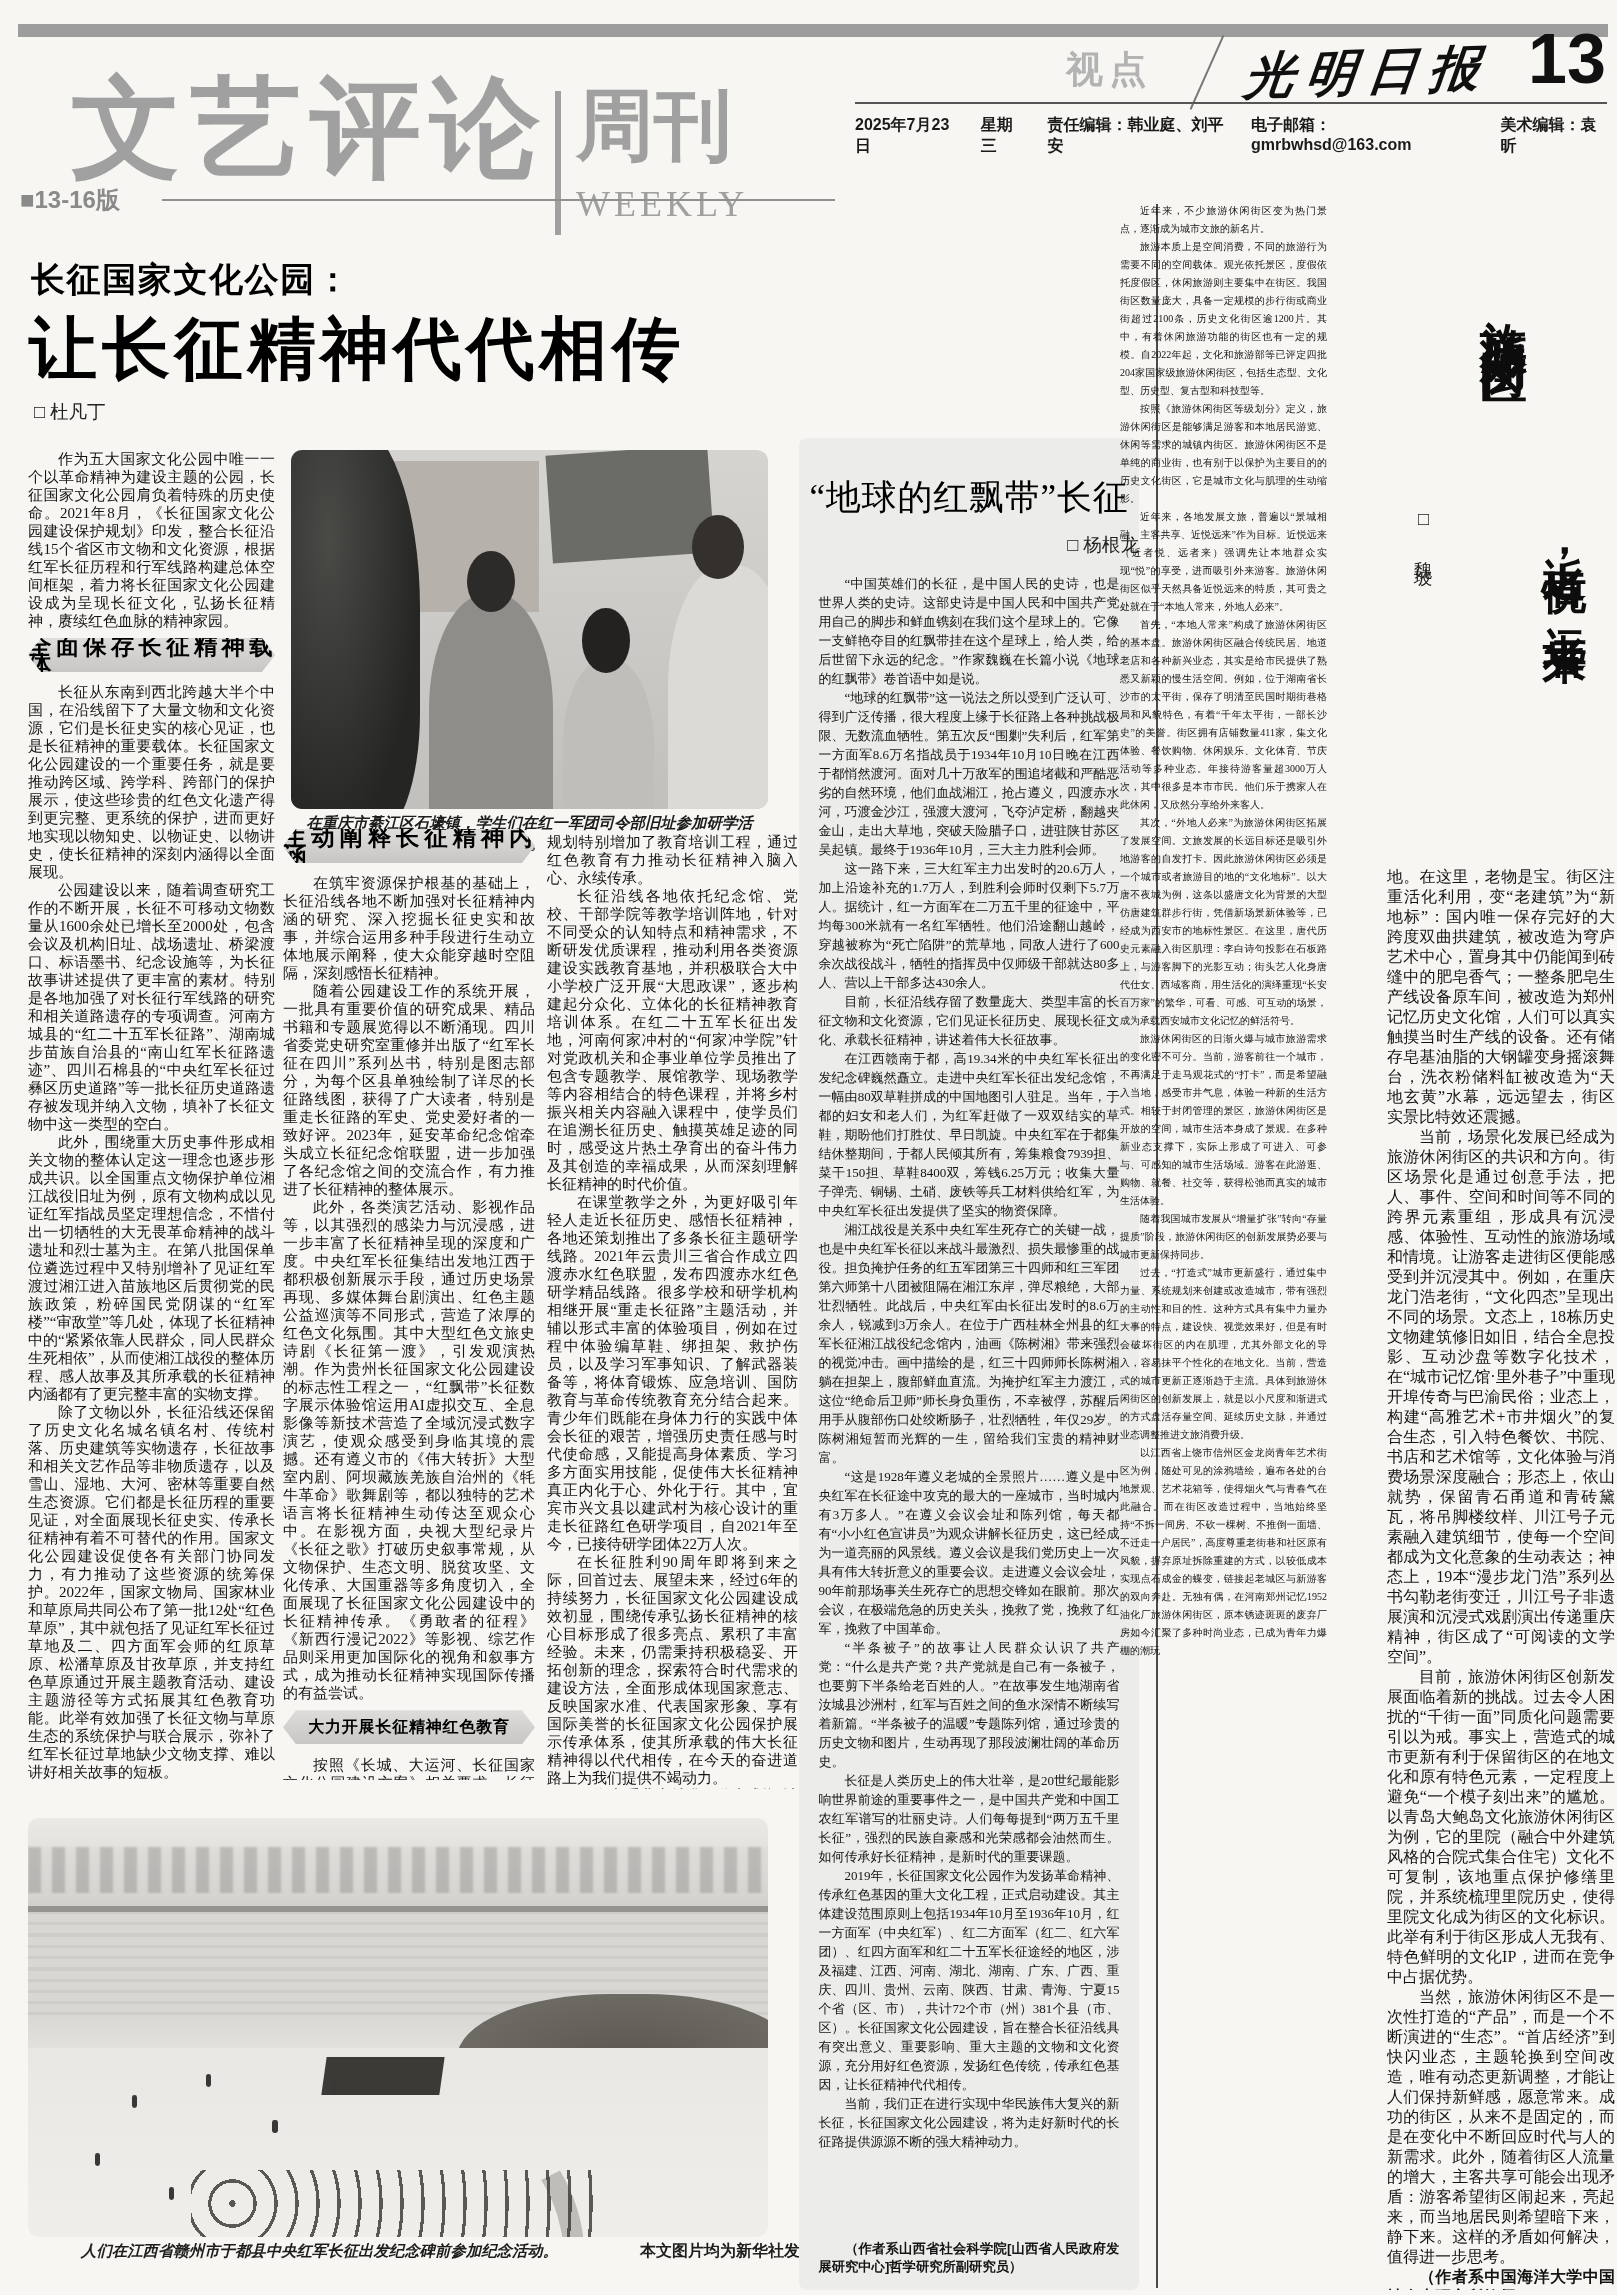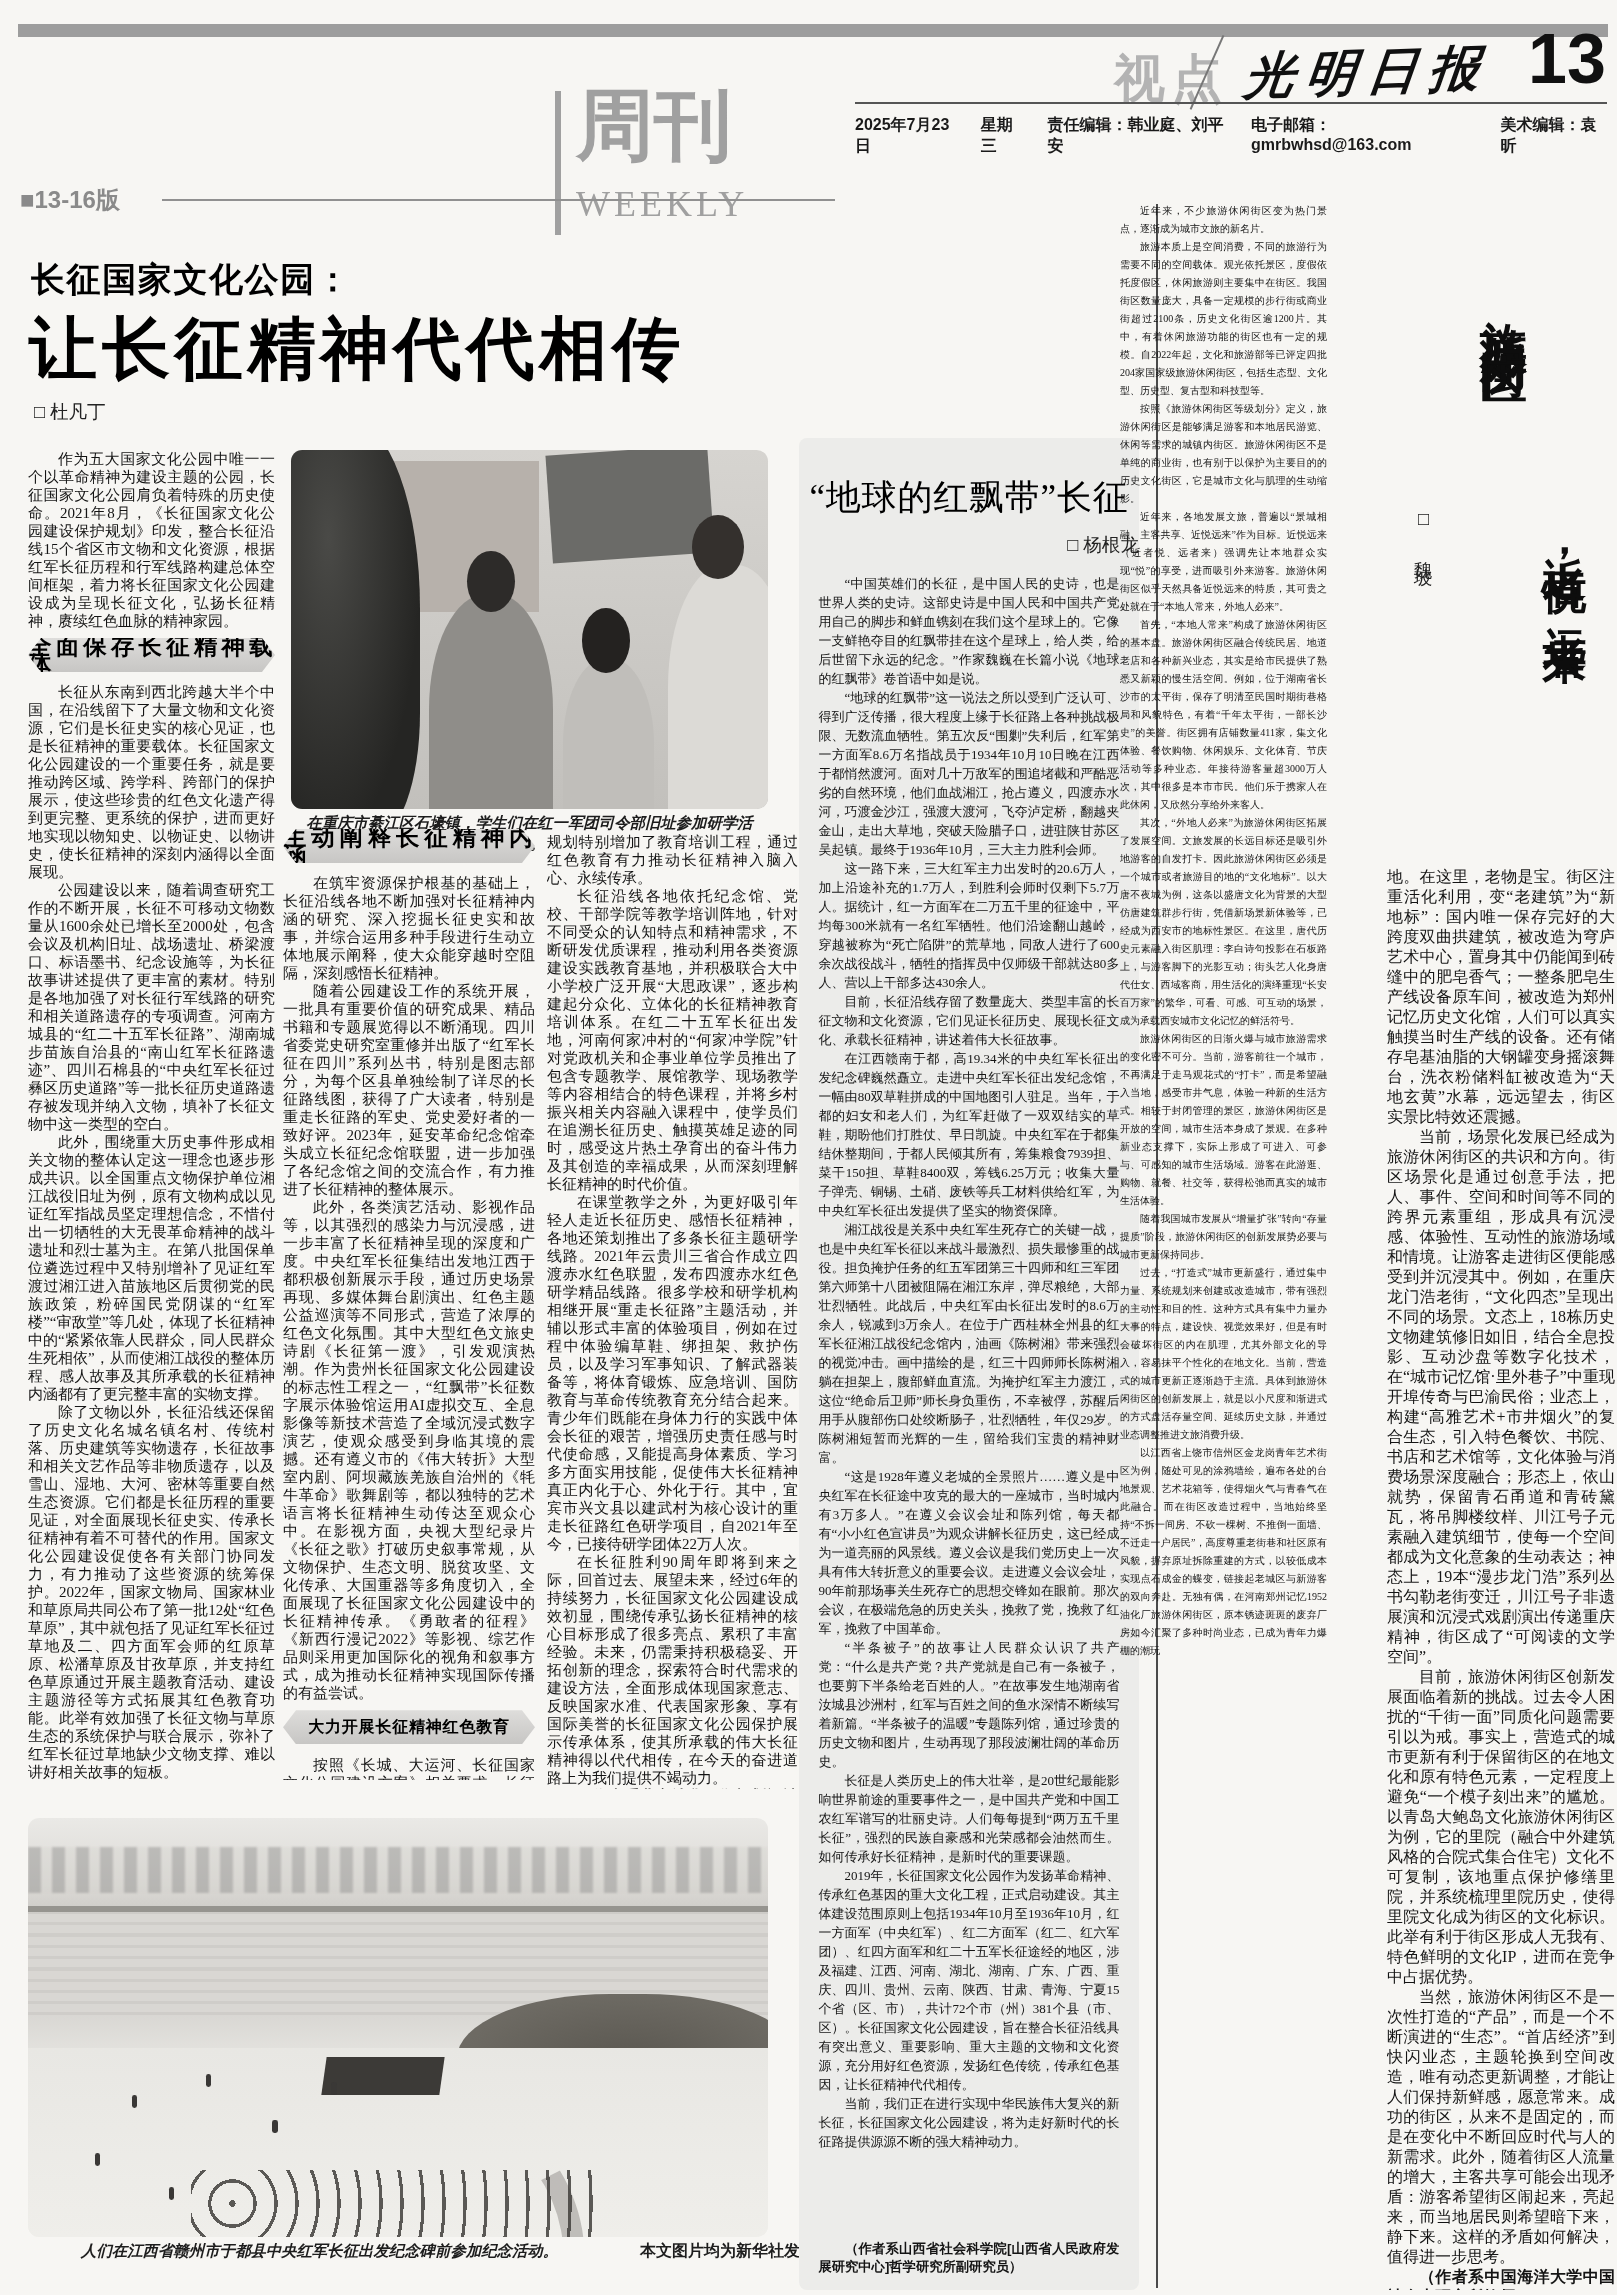--- a/index.html
+++ b/index.html
@@ -9,22 +9,22 @@
   
   .topbar{left:18px;top:24px;width:1590px;height:13px;background:#9d9d9d;}
   .mast-title{left:71px;top:74px;font-size:110px;font-weight:bold;color:#a0a0a0;
               letter-spacing:9.7px;line-height:1;}
   .mast-divider{left:555px;top:91px;width:5.7px;height:144px;background:#a0a0a0;}
   .mast-weekly{left:576px;top:87px;font-size:78px;font-weight:bold;color:#a0a0a0;line-height:1;}
   .mast-weekly-en{left:576px;top:183px;font-size:36px;color:#a0a0a0;letter-spacing:4px;}
   .pages-badge{left:20px;top:184px;font-family:"Liberation Sans",sans-serif;font-weight:bold;
                font-size:24px;color:#8a8a8a;}
   .pages-rule{left:162px;top:199px;width:673px;height:1.6px;background:#909090;}
-  .col-name{left:1114px;top:45px;font-family:"Liberation Sans",sans-serif;font-weight:bold;
-            font-size:51px;color:#b3b3b3;letter-spacing:6.5px;}
+  .col-name{left:1066px;top:45px;font-family:"Liberation Sans",sans-serif;font-weight:bold;
+            font-size:37px;color:#b3b3b3;letter-spacing:6.5px;}
   .head-slash{left:1206px;top:32px;width:2.4px;height:81px;background:#777;transform:rotate(24deg);}
   .brand{left:1245px;top:39px;font-size:50px;font-weight:bold;font-style:italic;
          letter-spacing:11.3px;transform:skewX(-8deg) rotate(-2deg);color:#101010;}
   .pageno{left:1528px;top:24px;font-family:"Liberation Sans",sans-serif;font-weight:bold;
           font-size:70px;color:#111;line-height:1;}
   .head-rule{left:855px;top:102px;width:752px;height:1.6px;background:#555;}
   .dateline{left:855px;top:115px;width:752px;display:flex;justify-content:center;gap:21px;
             font-family:"Liberation Sans",sans-serif;font-weight:bold;font-size:16px;color:#1a1a1a;}
   
   .kicker{left:31px;top:257px;font-family:"Liberation Sans",sans-serif;font-weight:bold;
@@ -99,20 +99,21 @@
   .vt2{left:1535px;top:522px;height:356px;font-size:44px;letter-spacing:6.5px;}
   .vbyline{left:1410px;top:508px;height:146px;writing-mode:vertical-rl;font-size:18.6px;
            letter-spacing:6.5px;color:#222;}
 </style>
 </head>
 <body>
 
 <div class="page">
 
   <div class="abs topbar"></div>
+  <div class="abs mast-title">文艺评论</div>
   <div class="abs mast-divider"></div>
   <div class="abs mast-weekly">周刊</div>
   <div class="abs mast-weekly-en">WEEKLY</div>
   <div class="abs pages-badge">■13-16版</div>
   <div class="abs pages-rule"></div>
 
   <div class="abs col-name">视点</div>
   <div class="abs head-slash"></div>
   <div class="abs brand">光明日报</div>
   <div class="abs pageno">13</div>

